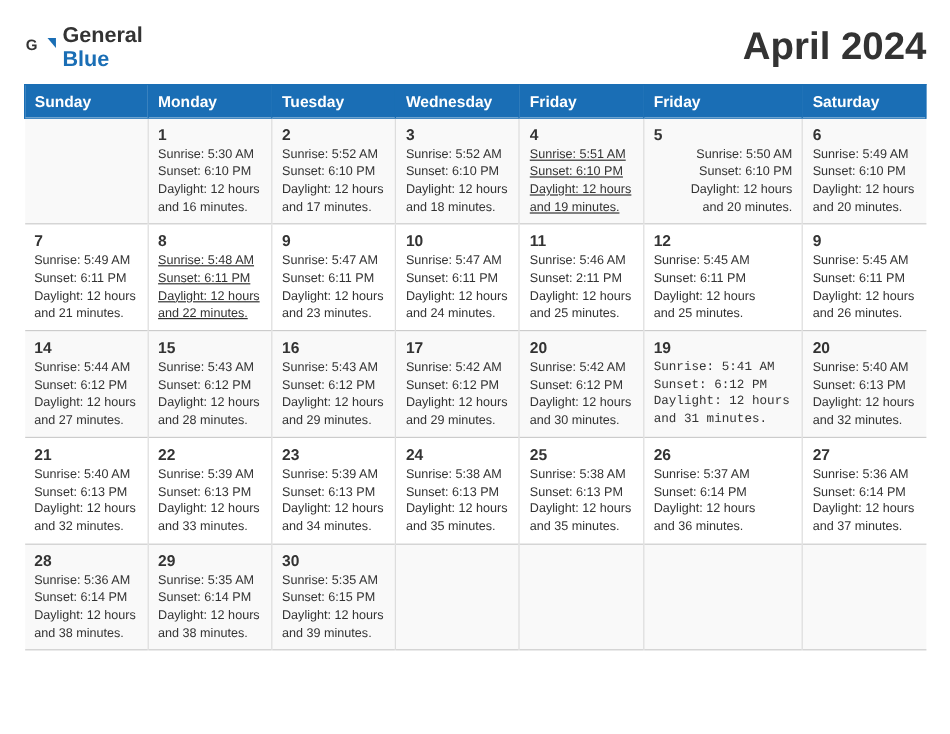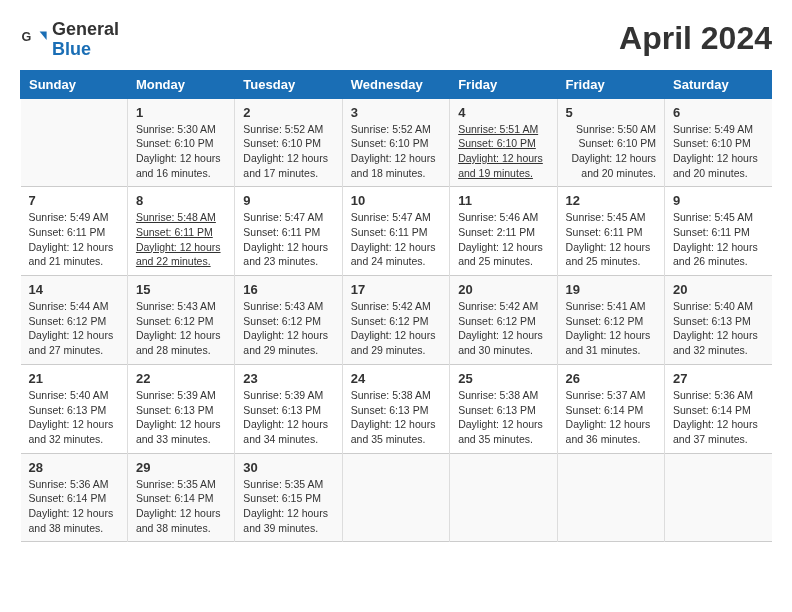--- a/index.html
+++ b/index.html
@@ -252,21 +252,21 @@
         </td>
         <td>
           <span class="day-number">20</span>
           <div class="day-info" style="white-space: pre-line;">Sunrise: 5:42 AM
 Sunset: 6:12 PM
 Daylight: 12 hours
 and 30 minutes.</div>
         </td>
         <td>
           <span class="day-number">19</span>
-          <div class="day-info" style="white-space: pre-line;">Sunrise: 5:41 AM
+          <div class="day-info" style="white-space: pre-line; font-family: Liberation Mono, monospace;">Sunrise: 5:41 AM
 Sunset: 6:12 PM
 Daylight: 12 hours
 and 31 minutes.</div>
         </td>
         <td>
           <span class="day-number">20</span>
           <div class="day-info" style="white-space: pre-line;">Sunrise: 5:40 AM
 Sunset: 6:13 PM
 Daylight: 12 hours
 and 32 minutes.</div>

